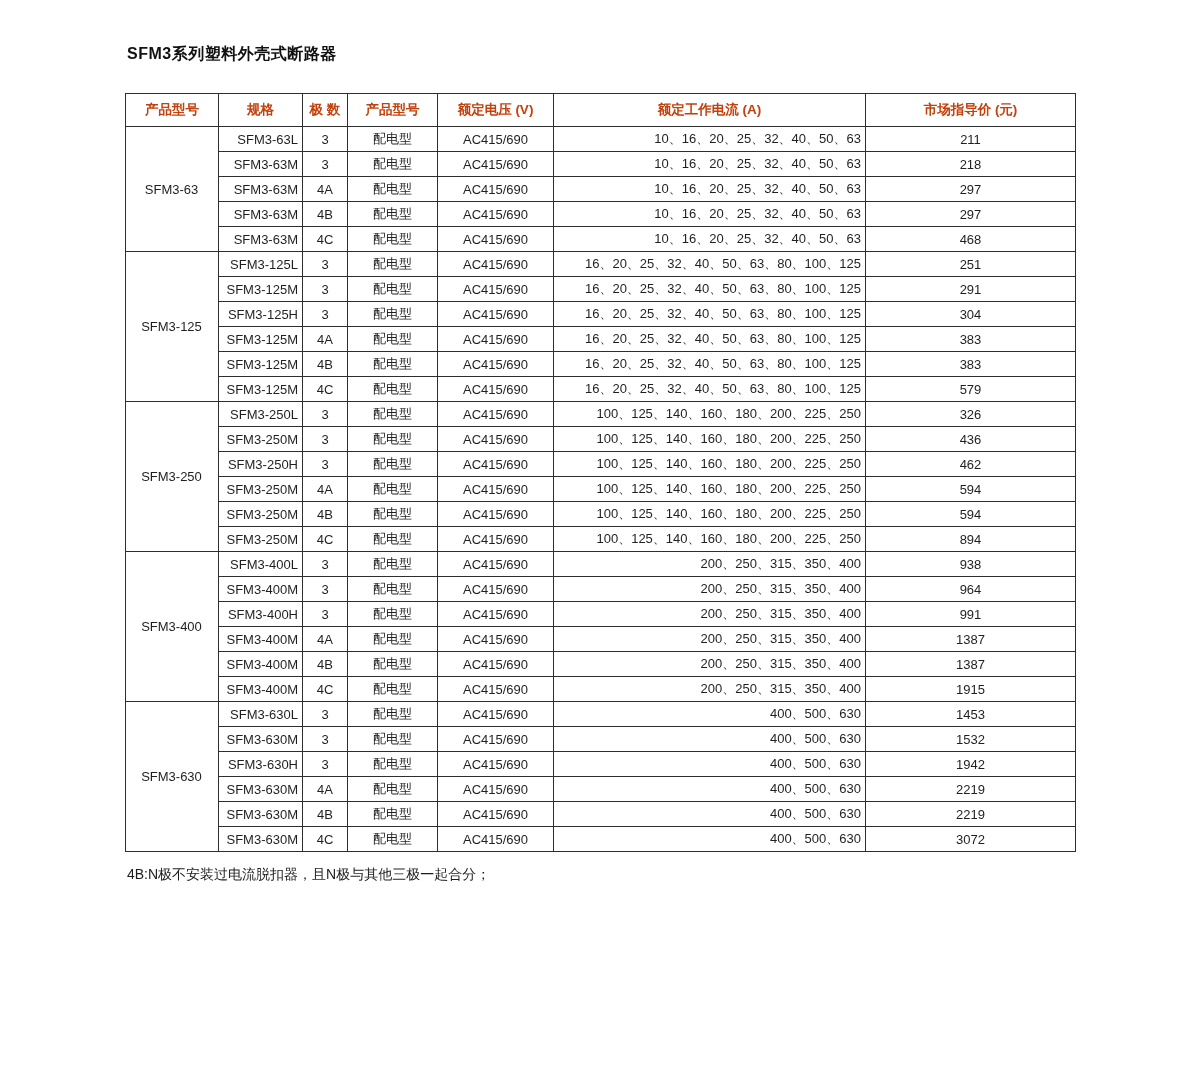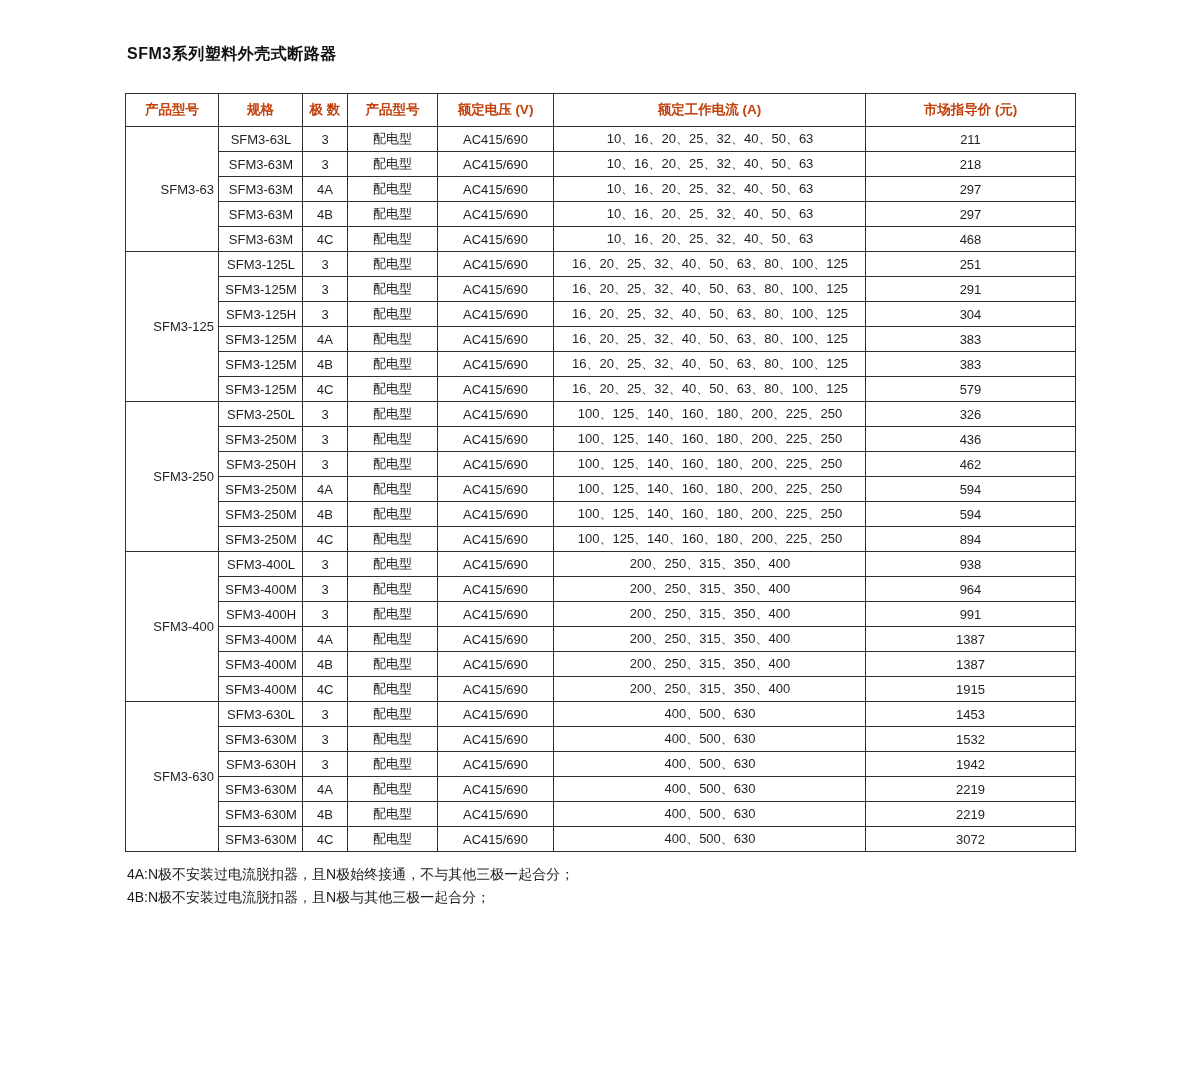--- a/index.html
+++ b/index.html
@@ -40,22 +40,22 @@
     color: #1f1f1f;
   }
   .spec-table thead th {
     height: 33px;
     font-weight: bold;
     text-align: center;
     font-size: 13.5px;
     color: #c2410c;
   }
   .spec-table tbody td { height: 25px; }
-  .spec-table td.model-cell { text-align: right; padding-left: 3px; vertical-align: middle; }
-  .spec-table td.left   { text-align: center; padding-left: 5px; }
+  .spec-table td.model-cell { text-align: center; padding-left: 3px; vertical-align: middle; }
+  .spec-table td.left   { text-align: right; padding-left: 5px; }
   .spec-table td.center { text-align: center; }
   .notes { margin-left: 2px; }
   .note-primary {
     margin: 31px 0 0 0;
     font-size: 14px;
     color: #1c1c1c;
   }
   .note-block { margin-top: 11px; }
   .note-block p {
     margin: 0;
@@ -328,18 +328,17 @@
           <td class="center">配电型</td>
           <td class="center">AC415/690</td>
           <td class="left">400、500、630</td>
           <td class="center">3072</td>
         </tr>
       </tbody>
   </table>
 
   <div class="notes">
     <div class="note-block">
-      <p>4A:N极不安装过电流脱扣器，且N极始终接通，不与其他三极一起合分；</p>
       <p>4B:N极不安装过电流脱扣器，且N极与其他三极一起合分；</p>
     </div>
   </div>
 
 </div>
 
 </body></html>

